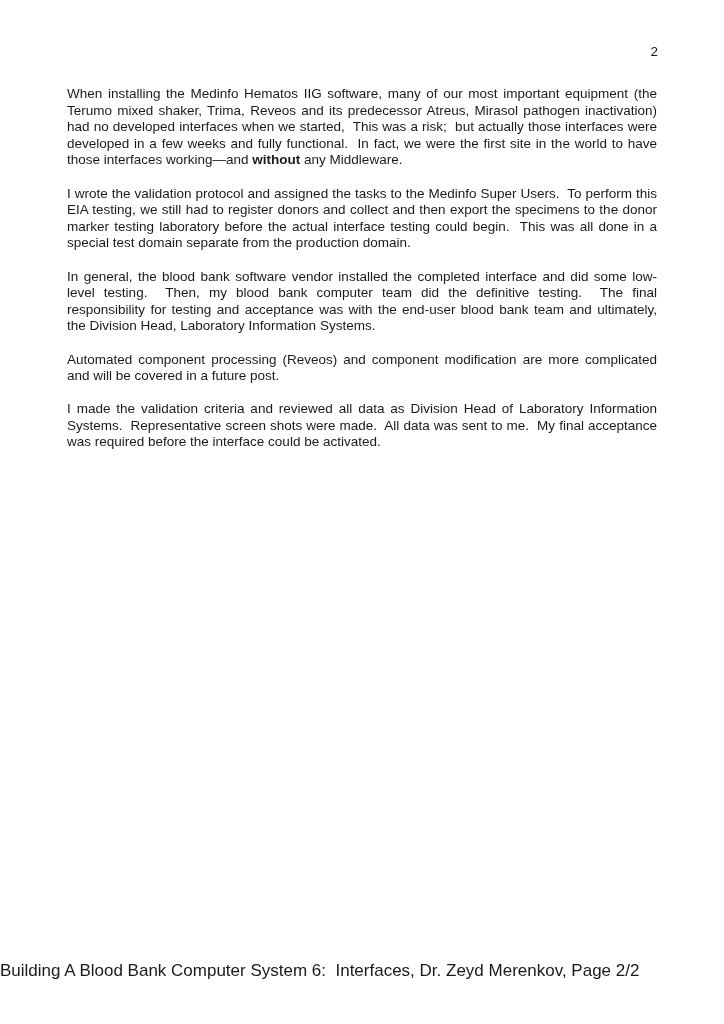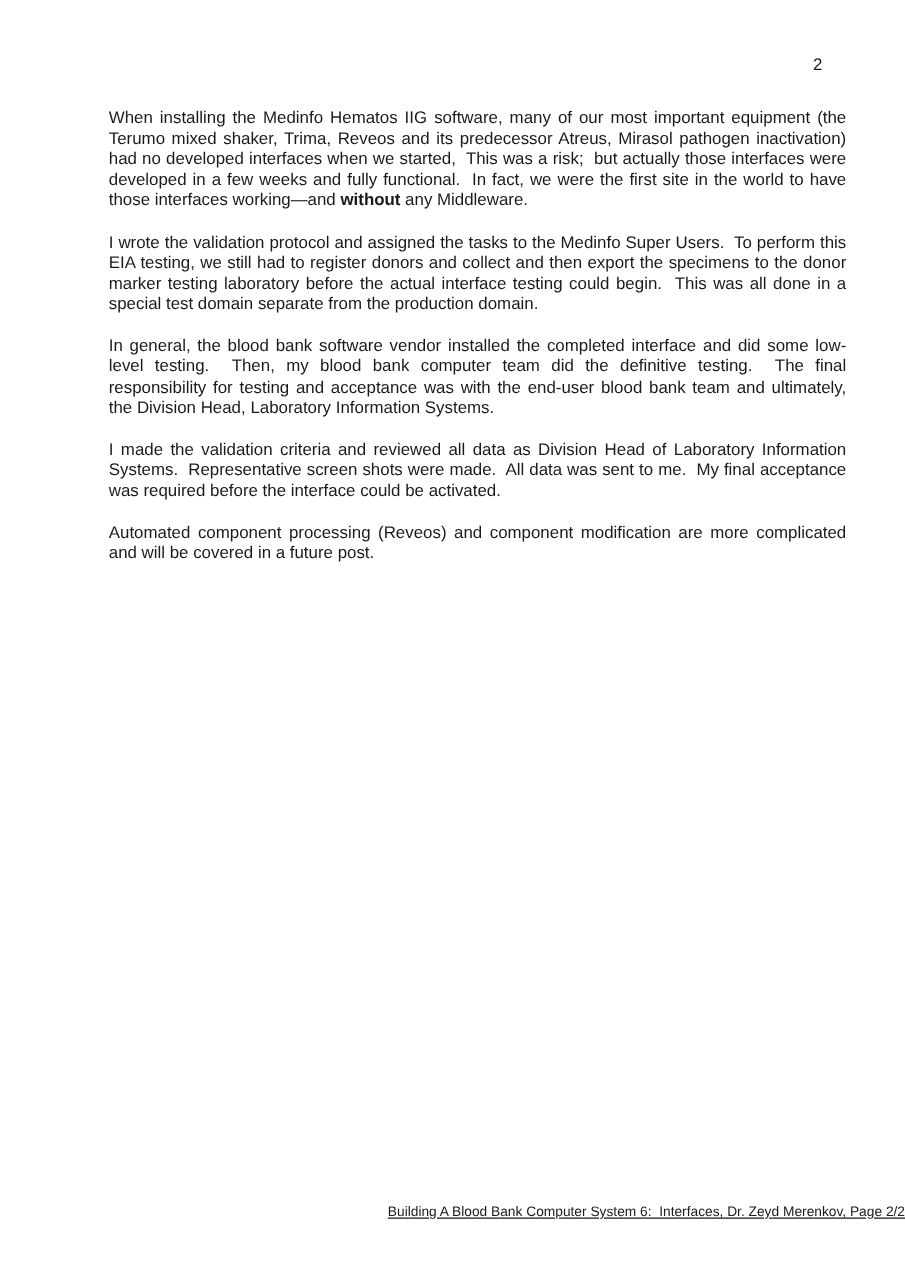--- a/index.html
+++ b/index.html
@@ -21,60 +21,58 @@
     top: 44px;
     right: 66px;
     font-size: 13.5px;
     line-height: 16.6px;
   }
   .content {
     position: absolute;
     top: 86px;
     left: 67px;
     width: 590px;
-    margin-left: 20px;
   }
   .para {
     margin: 0 0 16.6px 0;
     font-size: 13.5px;
     line-height: 16.6px;
     text-align: justify;
     white-space: pre-wrap;
   }
   .para b {
     font-weight: bold;
   }
   .footer {
     position: absolute;
     top: 963px;
     left: 0;
     width: 100%;
-    text-align: right;
-    font-size: 11px;
+    text-align: left;
+    font-size: 17px;
     line-height: 15px;
     white-space: pre-wrap;
-    text-decoration: underline;
   }
 </style>
 </head>
 <body>
 
 <div class="page">
 
   <div class="page-number">2</div>
 
   <div class="content">
 
     <p class="para"><span>When installing the Medinfo Hematos IIG software, many of our most important equipment (the Terumo mixed shaker, Trima, Reveos and its predecessor Atreus, Mirasol pathogen inactivation) had no developed interfaces when we started,  This was a risk;  but actually those interfaces were developed in a few weeks and fully functional.  In fact, we were the first site in the world to have those interfaces working—and </span><b>without</b><span> any Middleware.</span></p>
 
     <p class="para">I wrote the validation protocol and assigned the tasks to the Medinfo Super Users.  To perform this EIA testing, we still had to register donors and collect and then export the specimens to the donor marker testing laboratory before the actual interface testing could begin.  This was all done in a special test domain separate from the production domain.</p>
 
     <p class="para">In general, the blood bank software vendor installed the completed interface and did some low-level testing.  Then, my blood bank computer team did the definitive testing.  The final responsibility for testing and acceptance was with the end-user blood bank team and ultimately, the Division Head, Laboratory Information Systems.</p>
 
+    <p class="para">Automated component processing (Reveos) and component modification are more complicated and will be covered in a future post.</p>
+
     <p class="para">I made the validation criteria and reviewed all data as Division Head of Laboratory Information Systems.  Representative screen shots were made.  All data was sent to me.  My final acceptance was required before the interface could be activated.</p>
-
-    <p class="para">Automated component processing (Reveos) and component modification are more complicated and will be covered in a future post.</p>
 
   </div>
 
   <div class="footer">Building A Blood Bank Computer System 6:  Interfaces, Dr. Zeyd Merenkov, Page 2/2</div>
 
 </div>
 
 </body></html>

